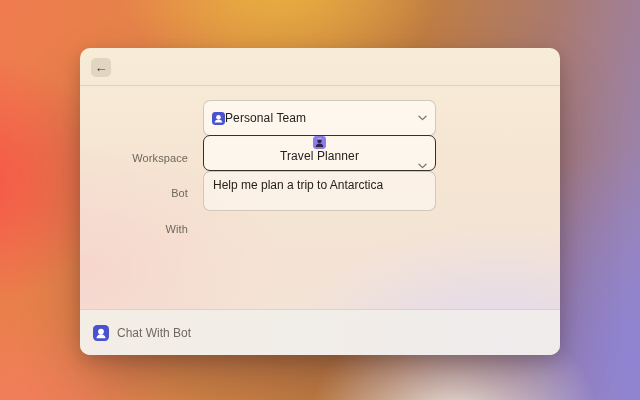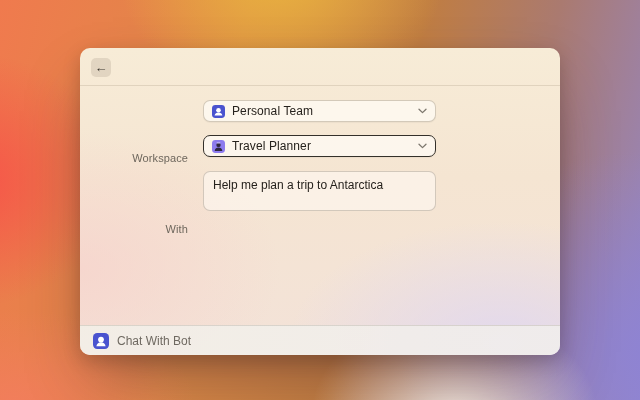--- a/index.html
+++ b/index.html
@@ -40,30 +40,31 @@
     position: absolute; left: 11px; top: 10px; width: 20px; height: 19px;
     border-radius: 5px; background: rgba(85,72,52,0.13);
     display: flex; align-items: center; justify-content: center;
     font-size: 13px; font-weight: 700; color: #37322b; cursor: pointer;
   }
   .row-label {
     position: absolute; left: 0; width: 108px; text-align: right;
     font-size: 11px; color: #6e675d; letter-spacing: 0.1px; margin-top: 46px;
   }
   .control {
-    position: absolute; left: 123px; width: 233px; height: 22px;
+    position: absolute; left: 123px; width: 233px; height: 36px;
     background: rgba(255,252,246,0.72);
     border: 1px solid rgba(160,145,120,0.45);
     border-radius: 7px;
-    display: flex; align-items: center; gap: 7px; padding: 0 8px;
+    display: flex; align-items: center; gap: 0; padding: 0 8px;
     box-shadow: 0 1px 1px rgba(0,0,0,0.04);
     cursor: pointer;
   }
   .control.focused {
     border: 1.5px solid #34302a;
+    flex-direction: column;
   }
   .control-text {
     font-size: 12px; font-weight: 500; color: #26221d; letter-spacing: 0.1px;
     white-space: nowrap; overflow: hidden;
   }
   .chevron { margin-left: auto; display: flex; align-items: center; }
 
   .avatar { width: 13px; height: 13px; flex: 0 0 13px; display: block; }
 
   .query-area {
@@ -71,21 +72,21 @@
     background: rgba(255,252,246,0.55);
     border: 1px solid rgba(160,148,135,0.45);
     border-radius: 7px; resize: none; outline: none;
     font-family: "Liberation Sans", sans-serif;
     font-size: 12px; font-weight: 500; color: #26221d;
     padding: 6px 9px; line-height: 1.3;
   }
 
   
   .win-footer {
-    position: absolute; left: 0; right: 0; bottom: 0; height: 30px;
+    position: absolute; left: 0; right: 0; bottom: 0; height: 46px;
     background: linear-gradient(90deg, rgba(243,239,231,0.92), rgba(240,237,236,0.92));
     border-top: 1px solid rgba(105,92,75,0.18);
     display: flex; align-items: center;
     padding: 0 12px 0 13px;
   }
   .app-icon { width: 16px; height: 16px; display: block; }
   .footer-title { font-size: 12px; color: #6f6961; margin-left: 8px; }
   .footer-right { margin-left: auto; display: flex; align-items: center; gap: 5px; }
   .submit-label { font-size: 12px; font-weight: 700; color: #3e3933; margin-right: 4px; cursor: pointer; }
   .keycap {
@@ -116,20 +117,21 @@
       <path d="M2.6 10.6 C2.9 8.3 4.5 7.4 6.5 7.4 C8.5 7.4 10.1 8.3 10.4 10.6 Z" fill="#ffffff"></path>
     </svg>
     <span class="control-text">Personal Team</span>
     <span class="chevron">
       <svg width="9" height="6" viewBox="0 0 9 6">
           <path d="M1 1.2 L4.5 4.6 L8 1.2" fill="none" stroke="#7e786e" stroke-width="1.3" stroke-linecap="round" stroke-linejoin="round"></path>
         </svg>
     </span>
   </div>
 
+  <span class="row-label" style="top: 93px;">Bot</span>
   <div class="control focused" style="top: 87px;">
     <svg class="avatar" viewBox="0 0 13 13">
       <rect x="0" y="0" width="13" height="13" rx="3.4" fill="#8d7bee"></rect>
       <circle cx="6.5" cy="4.9" r="2.2" fill="#2e2640"></circle>
       <path d="M2.7 11 C3 8.6 4.6 7.6 6.5 7.6 C8.4 7.6 10 8.6 10.3 11 Z" fill="#2e2640"></path>
       <rect x="4.6" y="2.2" width="3.8" height="1.4" rx="0.7" fill="#c9bdf7"></rect>
     </svg>
     <span class="control-text">Travel Planner</span>
     <span class="chevron">
       <svg width="9" height="6" viewBox="0 0 9 6">

